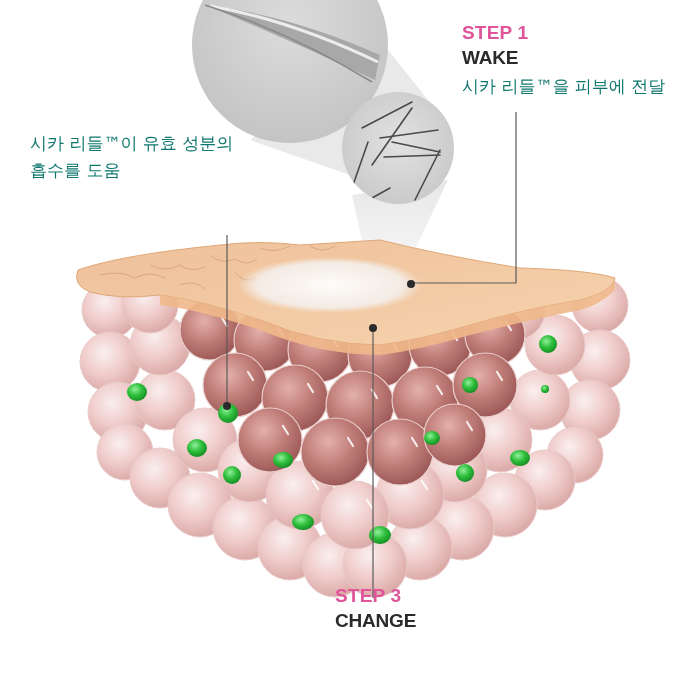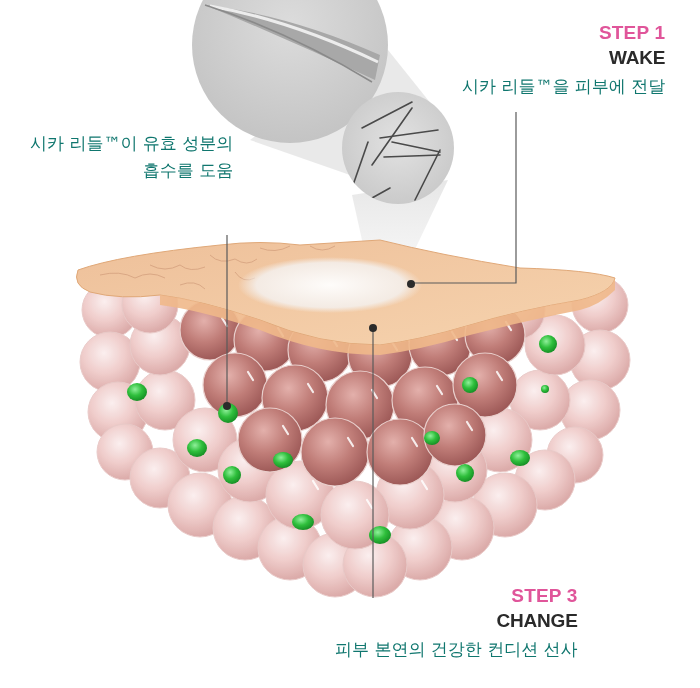--- a/index.html
+++ b/index.html
@@ -1,19 +1,19 @@
 <!DOCTYPE html>
 <html><head>
 <meta charset="utf-8">
 <style>
   html, body { margin:0; padding:0; background:#ffffff; }
   body { width:700px; height:688px; position:relative; overflow:hidden;
          font-family:"Liberation Sans", "DejaVu Sans", sans-serif; }
   .canvas { position:absolute; left:0; top:0; width:700px; height:688px; }
-  .label { position:absolute;text-align:right; }
+  .label { position:absolute; }
   .step { color:#e0559a; font-weight:bold; font-size:19px; letter-spacing:0.2px; line-height:22px; }
   .title { color:#2a2a2a; font-weight:bold; font-size:19px; line-height:24px; letter-spacing:-0.2px; margin-top:2px; }
   .desc { color:#0f766e; font-size:17px; line-height:25px; margin-top:4px; font-family:"DejaVu Sans", sans-serif; }
   #lbl1 { left:462px; top:22px; }
   #lbl2 { left:30px; top:127px; }
   #lbl3 { left:335px; top:585px; }
   svg { position:absolute; left:0; top:0; }
 </style>
 </head>
 <body>
@@ -225,16 +225,15 @@
 </div>
 
 <div class="label" id="lbl2">
   <div class="desc">시카 리들™이 유효 성분의</div>
   <div class="desc" style="margin-top:2px">흡수를 도움</div>
 </div>
 
 <div class="label" id="lbl3">
   <div class="step">STEP 3</div>
   <div class="title">CHANGE</div>
-  <div class="desc">피부 본연의 건강한 컨디션 선사</div>
 </div>
 
 </div>
 
 </body></html>

